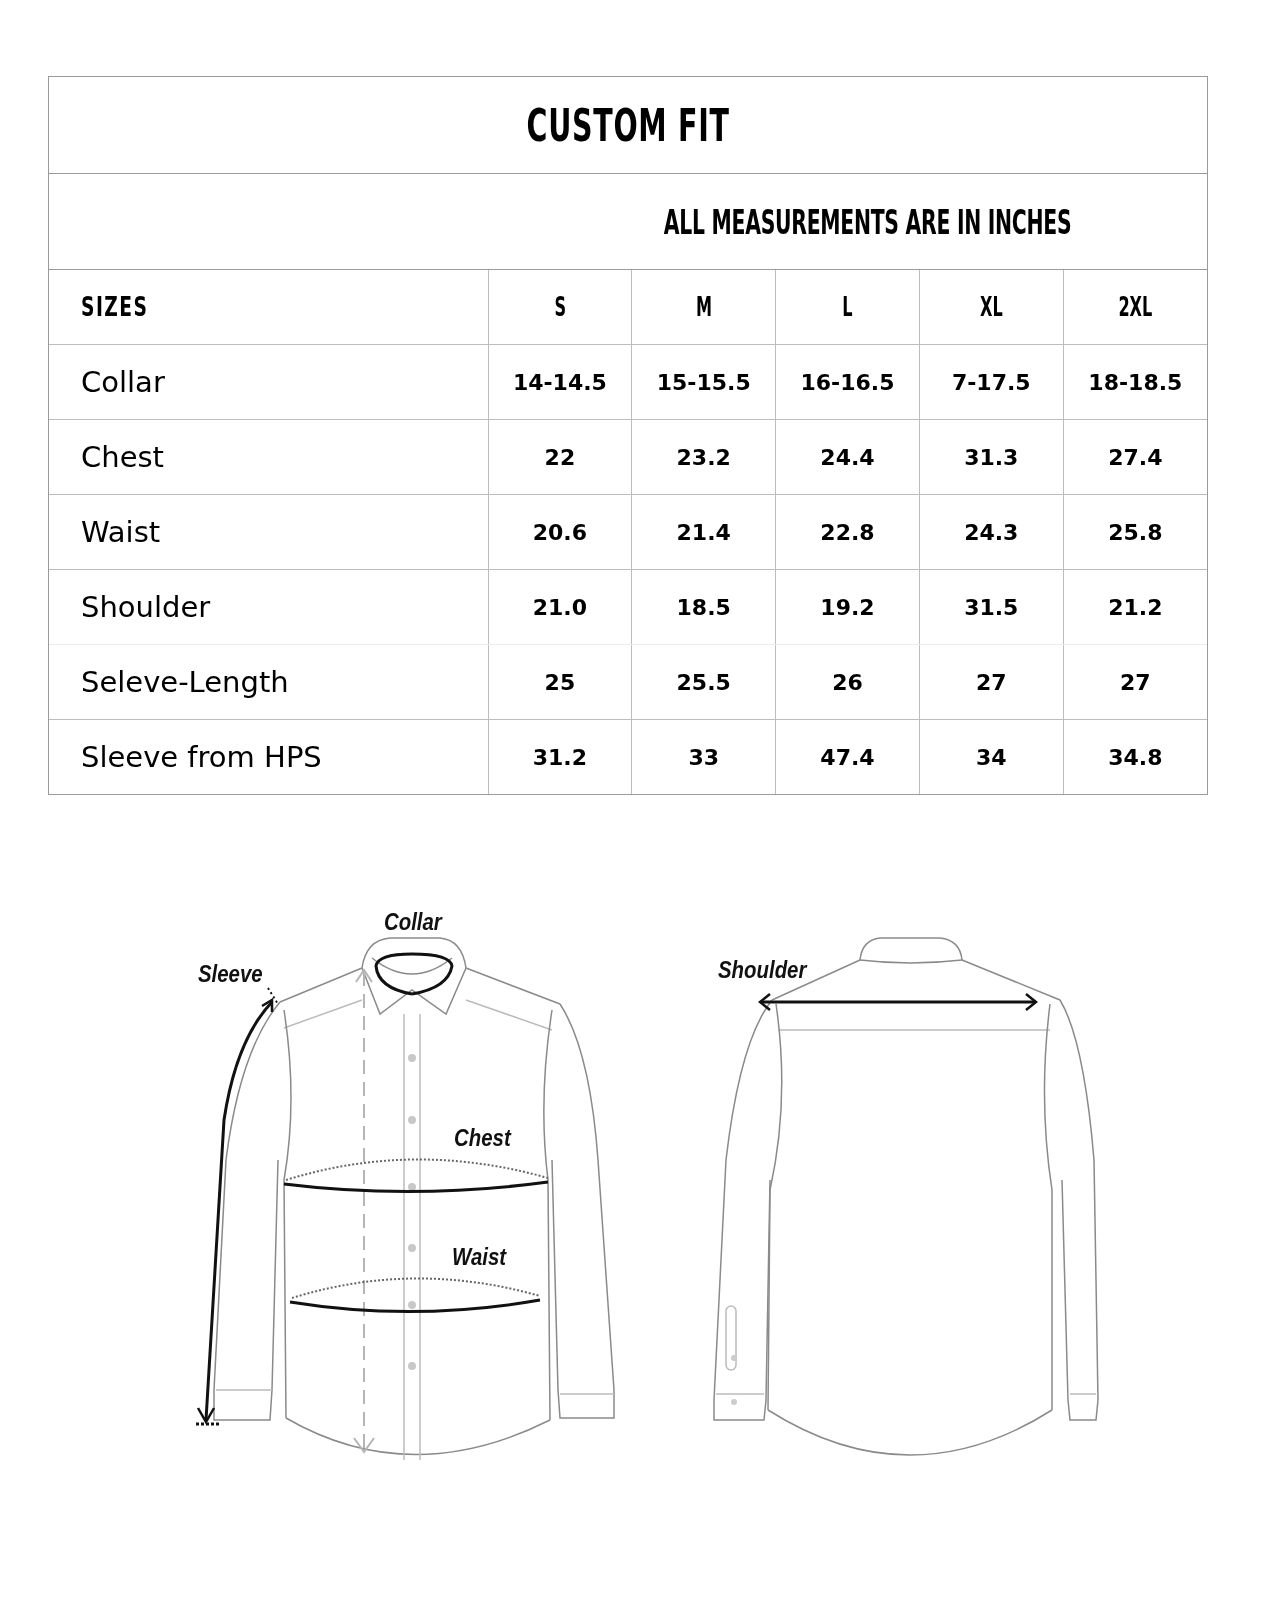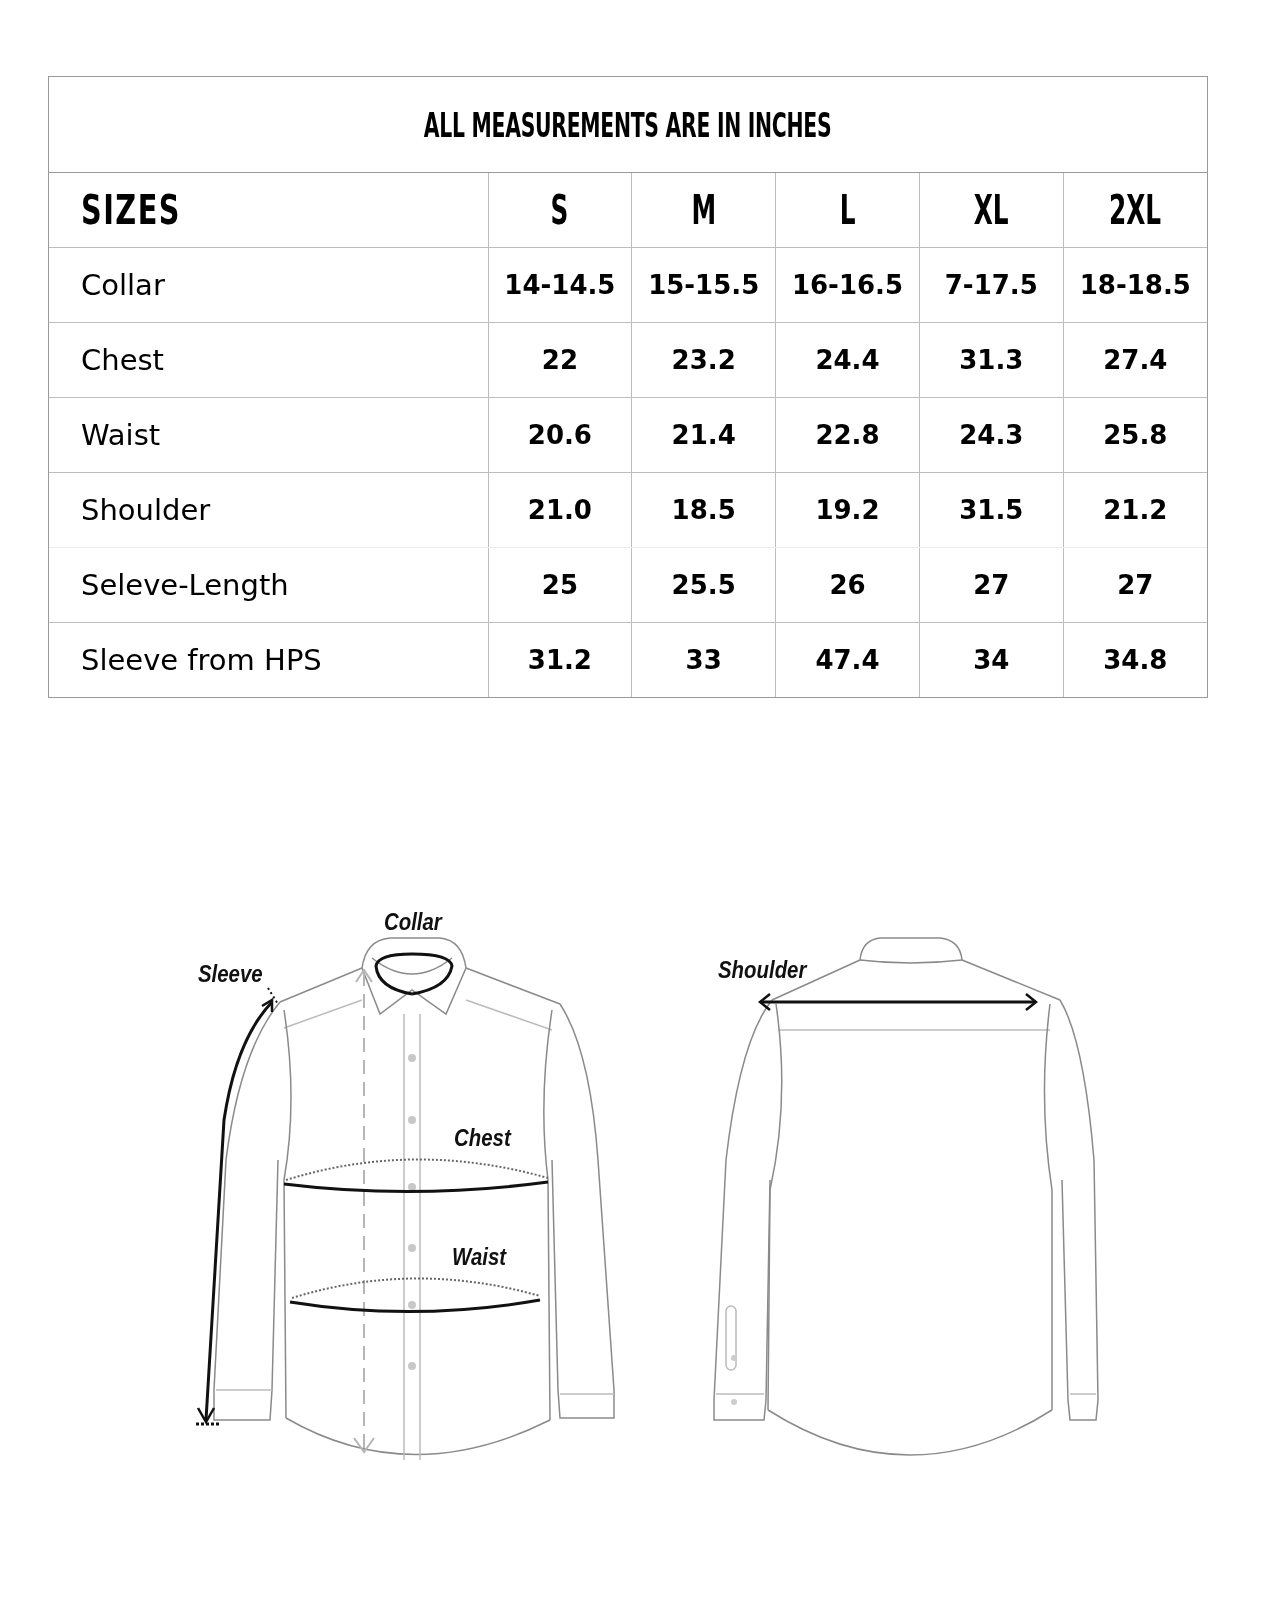--- a/index.html
+++ b/index.html
@@ -1,40 +1,43 @@
 <!DOCTYPE html>
 <html><head>
 <meta charset="utf-8">
 <style>
   html, body { margin: 0; padding: 0; background: #ffffff; }
   body { width: 1280px; height: 1600px; position: relative; overflow: hidden; font-family: "Liberation Sans", sans-serif; color: #000; }
   .chart { position: absolute; left: 48px; top: 76px; width: 1160px; border: 1px solid #9a9a9a; box-sizing: border-box; }
   .title-row { height: 96px; border-bottom: 1px solid #9a9a9a; display: flex; align-items: center; justify-content: center; }
   .title-row span { font-family: "DejaVu Sans Condensed", "DejaVu Sans", sans-serif; font-weight: bold; font-size: 44px; transform: scaleX(0.72); letter-spacing: 1px; display: inline-block; }
-  .sub-row { height: 95px; border-bottom: 1px solid #9a9a9a; display: flex; align-items: center; justify-content: center; }
+  .sub-row { height: 95px; border-bottom: 1px solid #9a9a9a; display: flex; align-items: center; justify-content: flex-end; }
   .sub-row span { font-family: "DejaVu Sans", sans-serif; font-weight: bold; font-size: 34px; transform: scaleX(0.6); display: inline-block; white-space: nowrap; letter-spacing: -0.5px; }
   table { width: 100%; border-collapse: collapse; table-layout: fixed; }
   col.label-col { width: 439px; }
   td, th { border-left: 1px solid #bdbdbd; border-bottom: 1px solid #bdbdbd; text-align: center; padding: 0; height: 74px; }
   td:first-child, th:first-child { border-left: none; text-align: left; padding-left: 32px; }
   tr:last-child td { border-bottom: none; }
-  th { font-family: "DejaVu Sans", sans-serif; font-weight: bold; font-size: 40px; text-decoration: underline; }
+  th { font-family: "DejaVu Sans", sans-serif; font-weight: bold; font-size: 26px; text-decoration: underline; }
   th span { display: inline-block; transform: scaleX(0.62); }
   th:first-child span { transform-origin: left center; transform: scaleX(0.72); letter-spacing: 2px; }
-  td { font-family: "DejaVu Sans", sans-serif; font-size: 26px; font-weight: 600; }
+  td { font-family: "DejaVu Sans", sans-serif; font-size: 22px; font-weight: 600; }
   td:first-child { font-weight: 500; font-size: 29px; }
   tr.r-shoulder td { border-bottom-color: #ececec; }
   .diagram { position: absolute; left: 0; top: 880px; width: 1280px; height: 640px; }
   .diagram svg { position: absolute; left: 0; top: 0; }
   .lbl { position: absolute; font-family: "Liberation Sans", sans-serif; font-weight: bold; font-style: italic; font-size: 24px; transform: scaleX(0.85); transform-origin: left; color: #111; }
 </style>
 </head>
 <body>
 
 <div class="chart">
+  <div class="title-row">
+    <span>CUSTOM FIT</span>
+  </div>
   <div class="sub-row">
     <span>ALL MEASUREMENTS ARE IN INCHES</span>
   </div>
   <table>
     <colgroup>
         <col class="label-col">
         <col>
         <col>
         <col>
         <col>

